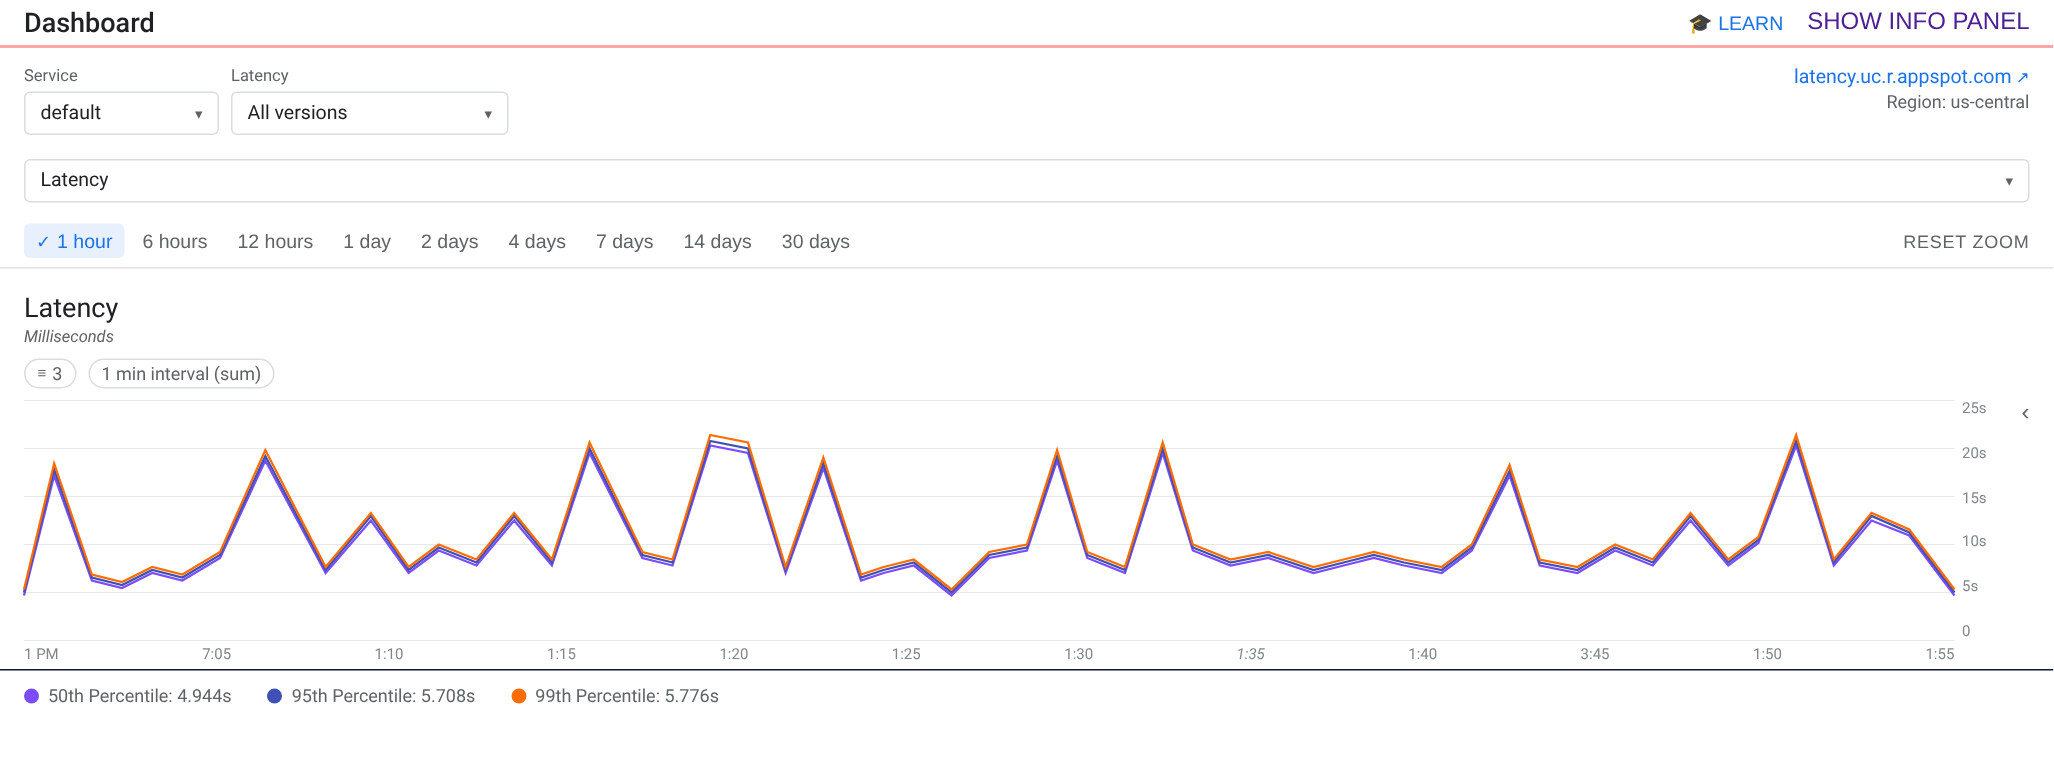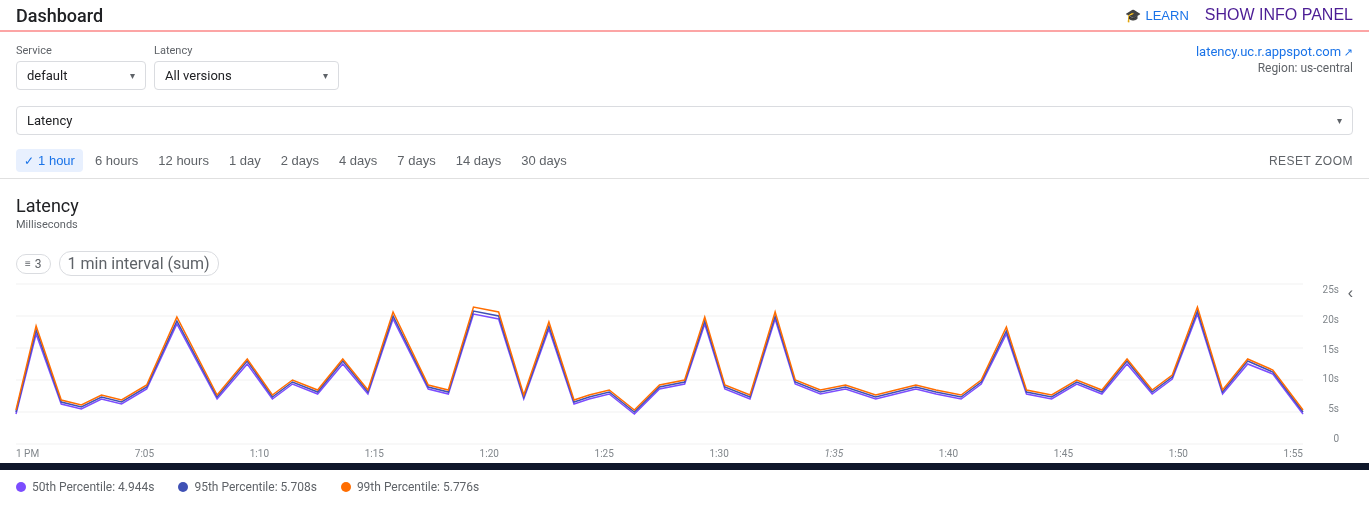--- a/index.html
+++ b/index.html
@@ -64,50 +64,50 @@
       display: flex; align-items: center; gap: 4px;
     }
     .check-icon { color: #1a73e8; font-size: 12px; }
     .reset-zoom-btn {
       font-size: 12px; color: #5f6368; cursor: pointer;
       background: none; border: none; text-transform: uppercase; letter-spacing: 0.5px;
     }
 
     .chart-container { padding: 16px 16px 0; }
     .chart-title { font-size: 18px; font-weight: 400; color: #202124; margin-bottom: 2px; }
-    .chart-subtitle { font-size: 11px; color: #5f6368; margin-bottom: 20px; }
+    .chart-subtitle { font-size: 11px; color: #5f6368; margin-bottom: 8px; font-style: italic; }
 
     .chart-filters { display: flex; align-items: center; gap: 8px; margin-bottom: 8px; }
     .filter-badge {
       display: flex; align-items: center; gap: 4px;
       border: 1px solid #dadce0; border-radius: 12px; padding: 2px 8px;
       font-size: 12px; color: #5f6368; background: #fff;
     }
     .filter-icon { font-size: 10px; }
     .interval-badge {
       border: 1px solid #dadce0; border-radius: 12px; padding: 2px 8px;
-      font-size: 16px; color: #5f6368; background: #fff;
+      font-size: 12px; color: #5f6368; background: #fff;
     }
 
     .chart-wrapper {
       position: relative; width: 100%;
     }
     .collapse-btn {
       position: absolute; right: 0; top: 0;
       background: none; border: none; cursor: pointer;
       font-size: 16px; color: #5f6368;
     }
 
     svg.chart-svg {
       display: block; width: 100%; overflow: visible;
     }
 
     .legend-row {
       display: flex; align-items: flex-start; gap: 24px;
-      padding: 10px 16px; border-top: 7px solid #0f172a; margin-top: 4px;
+      padding: 10px 16px; border-top: 1px solid #0f172a; margin-top: 4px;
     }
     .legend-item { display: flex; align-items: center; gap: 6px; font-size: 12px; color: #5f6368; }
     .legend-dot { width: 10px; height: 10px; border-radius: 50%; }
   </style>
 </head>
 <body>
 
 <div class="header">
   <span class="header-title">Dashboard</span>
   <div class="header-actions">
@@ -192,41 +192,41 @@
         <line x1="0" y1="128" x2="1280" y2="128" stroke="#e0e0e0" stroke-width="0.5"></line>
         <line x1="0" y1="160" x2="1280" y2="160" stroke="#e0e0e0" stroke-width="0.5"></line>
 
         <polyline fill="none" stroke="#7c4dff" stroke-width="1.5" points="0,130 20,50 45,120 65,125 85,115 105,120 130,105 160,40 200,115 230,80 255,115 275,100 300,110 325,80 350,110 375,35 410,105 430,110 455,30 480,35 505,115 530,45 555,120 570,115 590,110 615,130 640,105 665,100 685,40 705,105 730,115 755,35 775,100 800,110 825,105 855,115 875,110 895,105 915,110 940,115 960,100 985,50 1005,110 1030,115 1055,100 1080,110 1105,80 1130,110 1150,95 1175,30 1200,110 1225,80 1250,90 1280,130"></polyline>
 
         <polyline fill="none" stroke="#3f51b5" stroke-width="1.5" points="0,128 20,46 45,118 65,123 85,113 105,118 130,103 160,37 200,113 230,77 255,113 275,98 300,108 325,77 350,108 375,32 410,103 430,108 455,27 480,32 505,113 530,42 555,118 570,113 590,108 615,128 640,103 665,98 685,37 705,103 730,113 755,32 775,98 800,108 825,103 855,113 875,108 895,103 915,108 940,113 960,98 985,47 1005,108 1030,113 1055,98 1080,108 1105,77 1130,108 1150,93 1175,27 1200,108 1225,77 1250,88 1280,128"></polyline>
 
         <polyline fill="none" stroke="#ff6d00" stroke-width="1.5" points="0,126 20,42 45,116 65,121 85,111 105,116 130,101 160,33 200,111 230,75 255,111 275,96 300,106 325,75 350,106 375,28 410,101 430,106 455,23 480,28 505,111 530,38 555,116 570,111 590,106 615,126 640,101 665,96 685,33 705,101 730,111 755,28 775,96 800,106 825,101 855,111 875,106 895,101 915,106 940,111 960,96 985,43 1005,106 1030,111 1055,96 1080,106 1105,75 1130,106 1150,91 1175,23 1200,106 1225,75 1250,86 1280,126"></polyline>
       </svg>
 
-      <div style="position:absolute; right:10px; top:0; width:45px; height:160px; display:flex; flex-direction:column; justify-content:space-between; align-items:flex-end; padding-right:4px;">
+      <div style="position:absolute; right:0; top:0; width:45px; height:160px; display:flex; flex-direction:column; justify-content:space-between; padding-right:4px;">
         <span style="font-size:10px; color:#80868b;">25s</span>
         <span style="font-size:10px; color:#80868b;">20s</span>
         <span style="font-size:10px; color:#80868b;">15s</span>
         <span style="font-size:10px; color:#80868b;">10s</span>
         <span style="font-size:10px; color:#80868b;">5s</span>
         <span style="font-size:10px; color:#80868b;">0</span>
       </div>
     </div>
 
     <div style="display:flex; justify-content:space-between; width:calc(100% - 50px); padding-top:4px;">
       <span style="font-size:10px; color:#80868b;">1 PM</span>
       <span style="font-size:10px; color:#80868b;">7:05</span>
       <span style="font-size:10px; color:#80868b;">1:10</span>
       <span style="font-size:10px; color:#80868b;">1:15</span>
       <span style="font-size:10px; color:#80868b;text-align:center;">1:20</span>
       <span style="font-size:10px; color:#80868b;">1:25</span>
       <span style="font-size:10px; color:#80868b;">1:30</span>
       <span style="font-size:10px; color:#80868b;font-style:italic;">1:35</span>
       <span style="font-size:10px; color:#80868b;">1:40</span>
-      <span style="font-size:10px; color:#80868b;">1:45</span>
+      <span style="font-size:10px; color:#80868b;">3:45</span>
       <span style="font-size:10px; color:#80868b;">1:50</span>
       <span style="font-size:10px; color:#80868b;">1:55</span>
     </div>
   </div>
 </div>
 
 <div class="legend-row">
   <div class="legend-item">
     <div class="legend-dot" style="background:#7c4dff;"></div>
     <span>50th Percentile: 4.944s</span>

